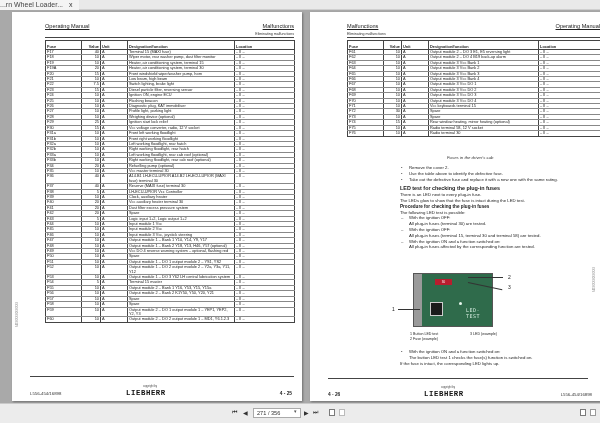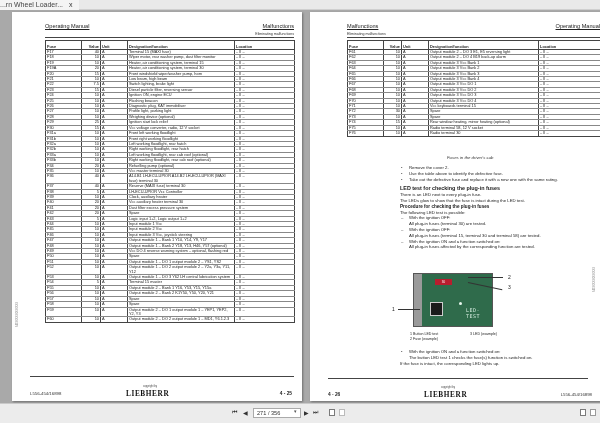--- a/index.html
+++ b/index.html
@@ -17,21 +17,21 @@
     table.fuses { position: absolute; border-collapse: collapse; font-size: 3.9px; color: #222; table-layout: fixed; }
     table.fuses th, table.fuses td { border-left: 0.6px solid #444; border-right: 0.6px solid #444; padding: 0 1px; vertical-align: top; line-height: 4.4px; }
     table.fuses th { font-weight: bold; text-align: left; border-top: 0.6px solid #444; border-bottom: 0.8px solid #444; height: 9px; vertical-align: bottom; }
     table.fuses td { border-bottom: 0.5px solid #888; }
     table.fuses tr:last-child td { border-bottom: 0.8px solid #444; }
     table.fuses td.val { text-align: right; }
     .footline { position: absolute; height: 0; border-top: 0.8px solid #444; }
     .foot { position: absolute; font-size: 4.3px; color: #333; }
     .pgno { position: absolute; font-size: 4.8px; color: #222; font-weight: bold; }
     .copy { position: absolute; font-size: 2.6px; color: #444; text-align: center; width: 40px; }
-    .logo { position: absolute; font-family: Liberation Serif, serif; font-weight: bold; font-size: 7.3px; letter-spacing: 0.6px; color: #111; }
+    .logo { position: absolute; font-family: Liberation Mono, monospace; font-weight: bold; font-size: 7.3px; letter-spacing: 0.6px; color: #111; }
     .sidecode { position: absolute; font-size: 2.6px; color: #777; writing-mode: vertical-rl; transform: rotate(180deg); }
     .caption { position: absolute; font-size: 4.3px; font-style: italic; color: #333; }
     .body { position: absolute; font-size: 4.3px; color: #222; line-height: 5.8px; }
     .body .b { position: relative; padding-left: 9px; }
     .body .b::before { content: "•"; position: absolute; left: 1px; }
     .body .d { position: relative; padding-left: 9px; }
     .body .d::before { content: "–"; position: absolute; left: 1px; }
     .body .ind { padding-left: 9px; }
     .h1 { font-weight: bold; font-size: 5.4px; margin-top: 4px; }
     .h2 { font-weight: bold; font-size: 4.6px; }

